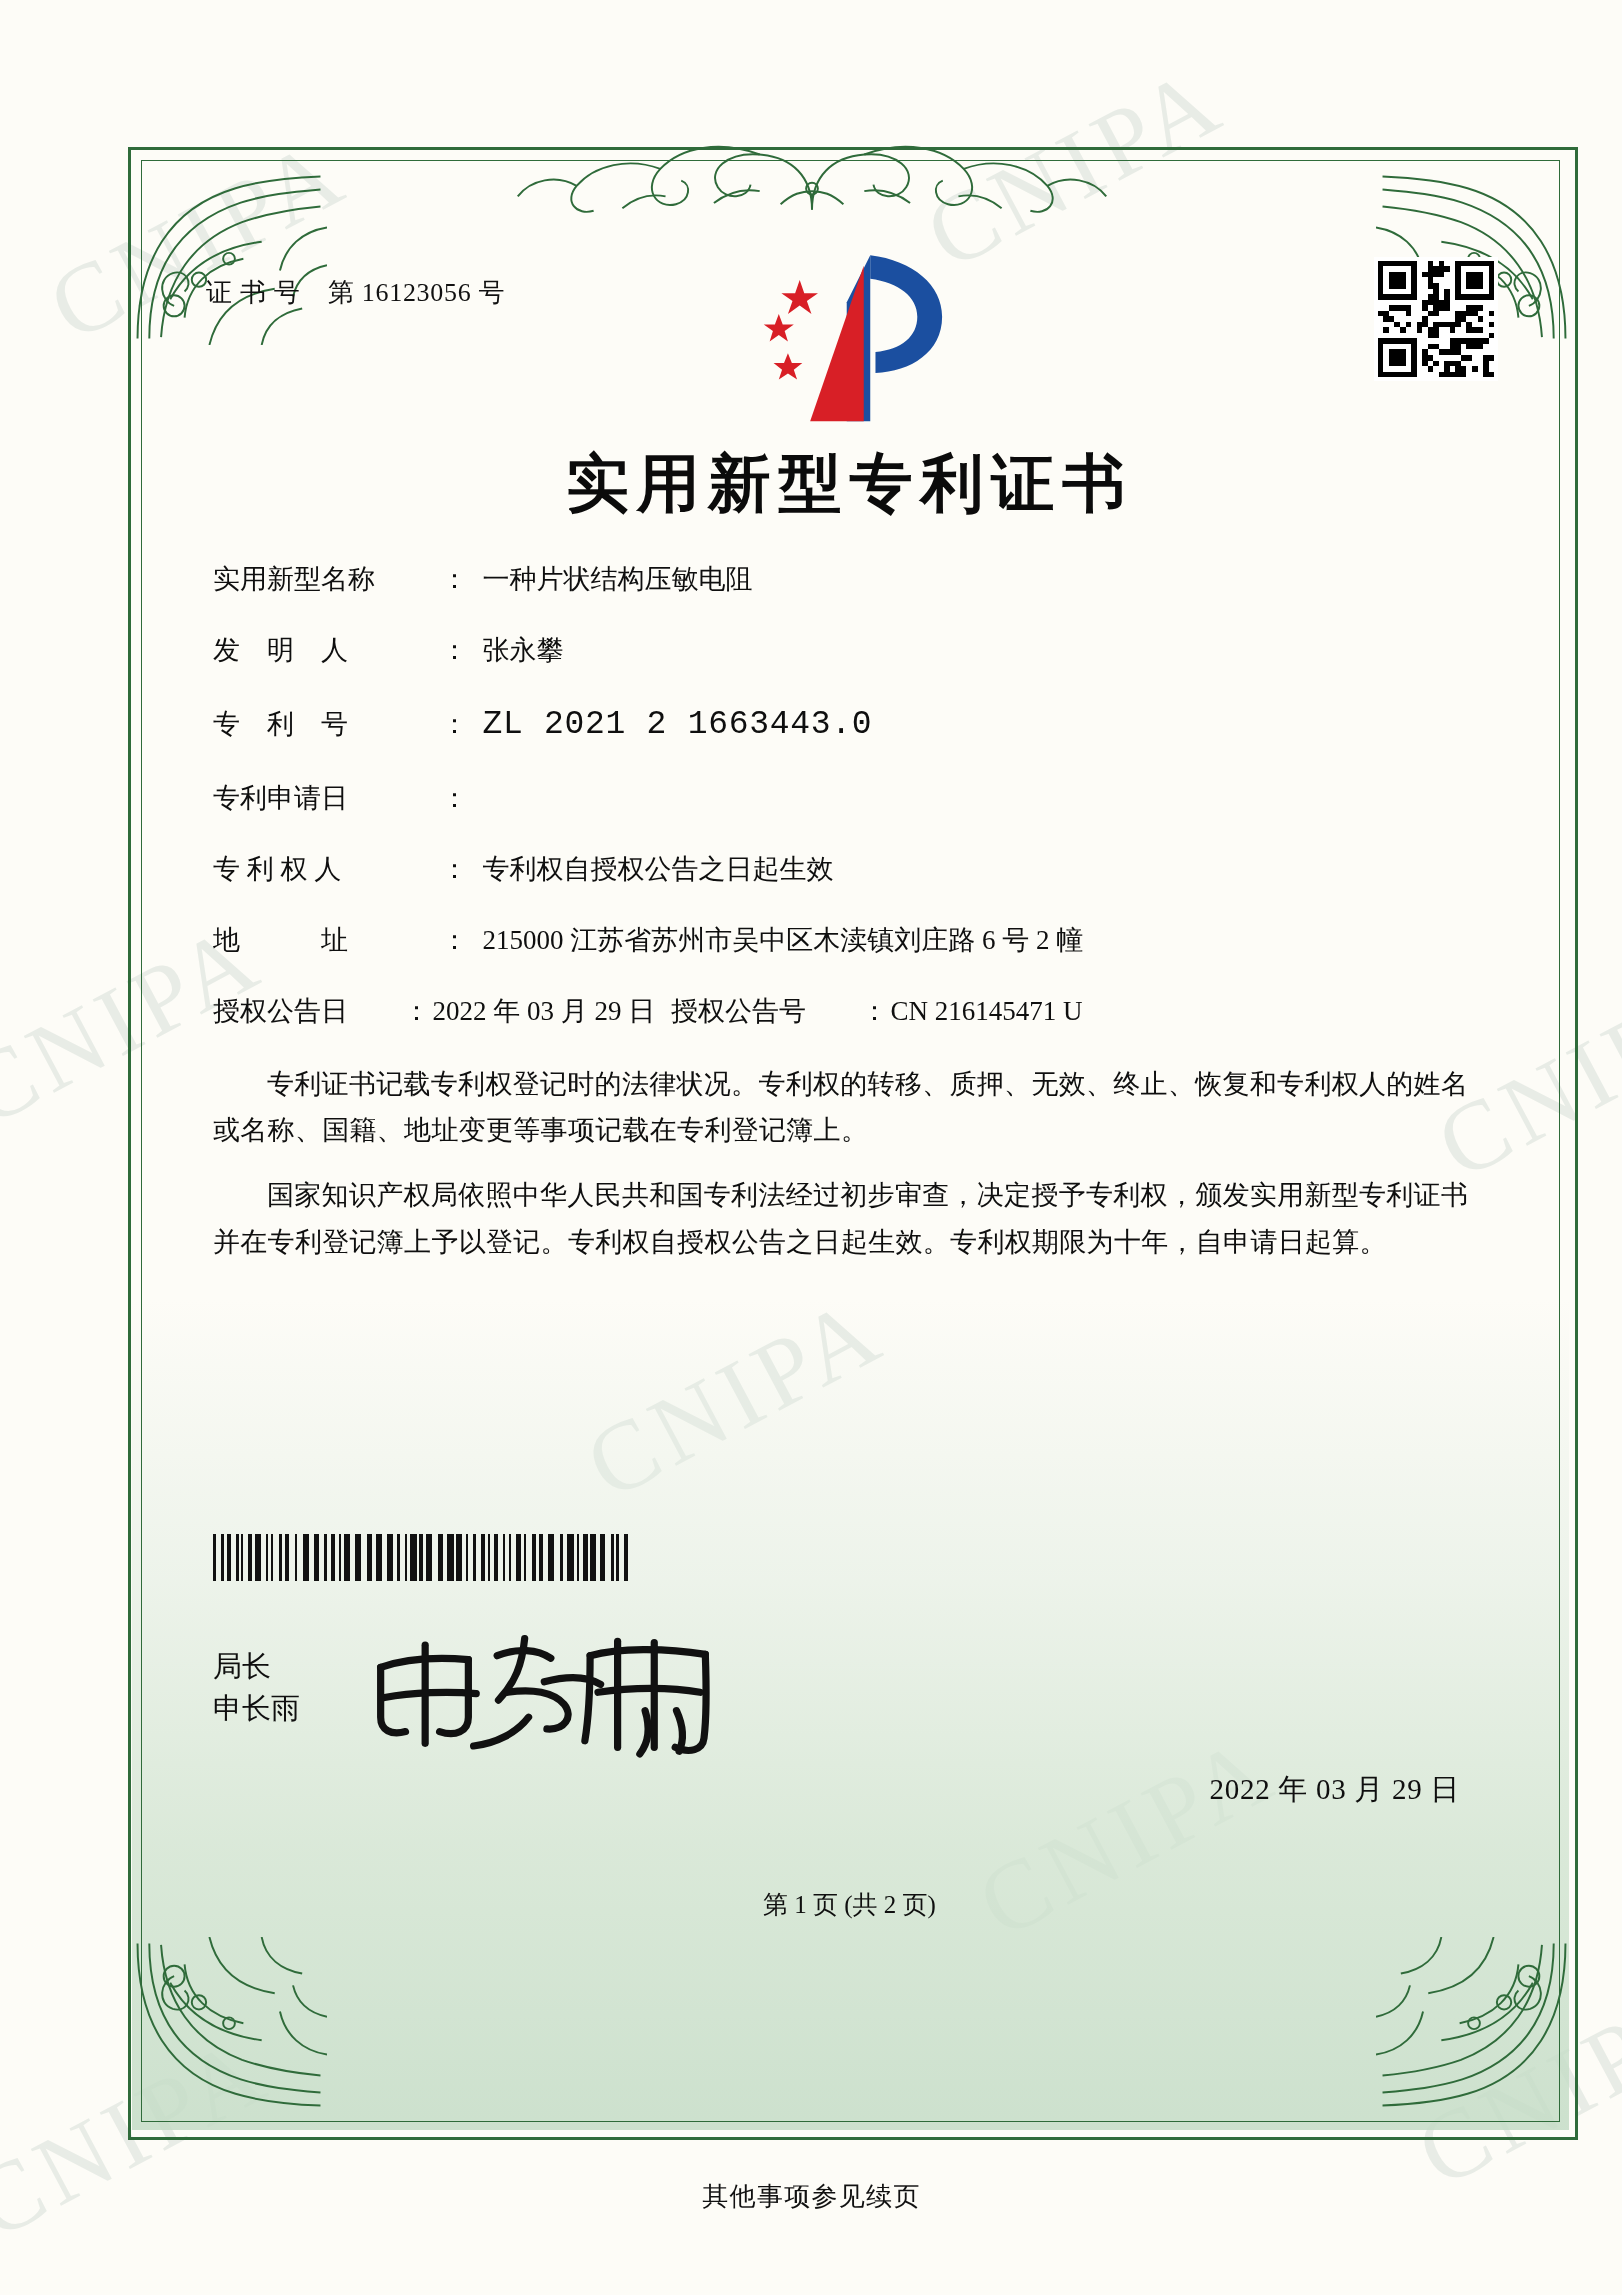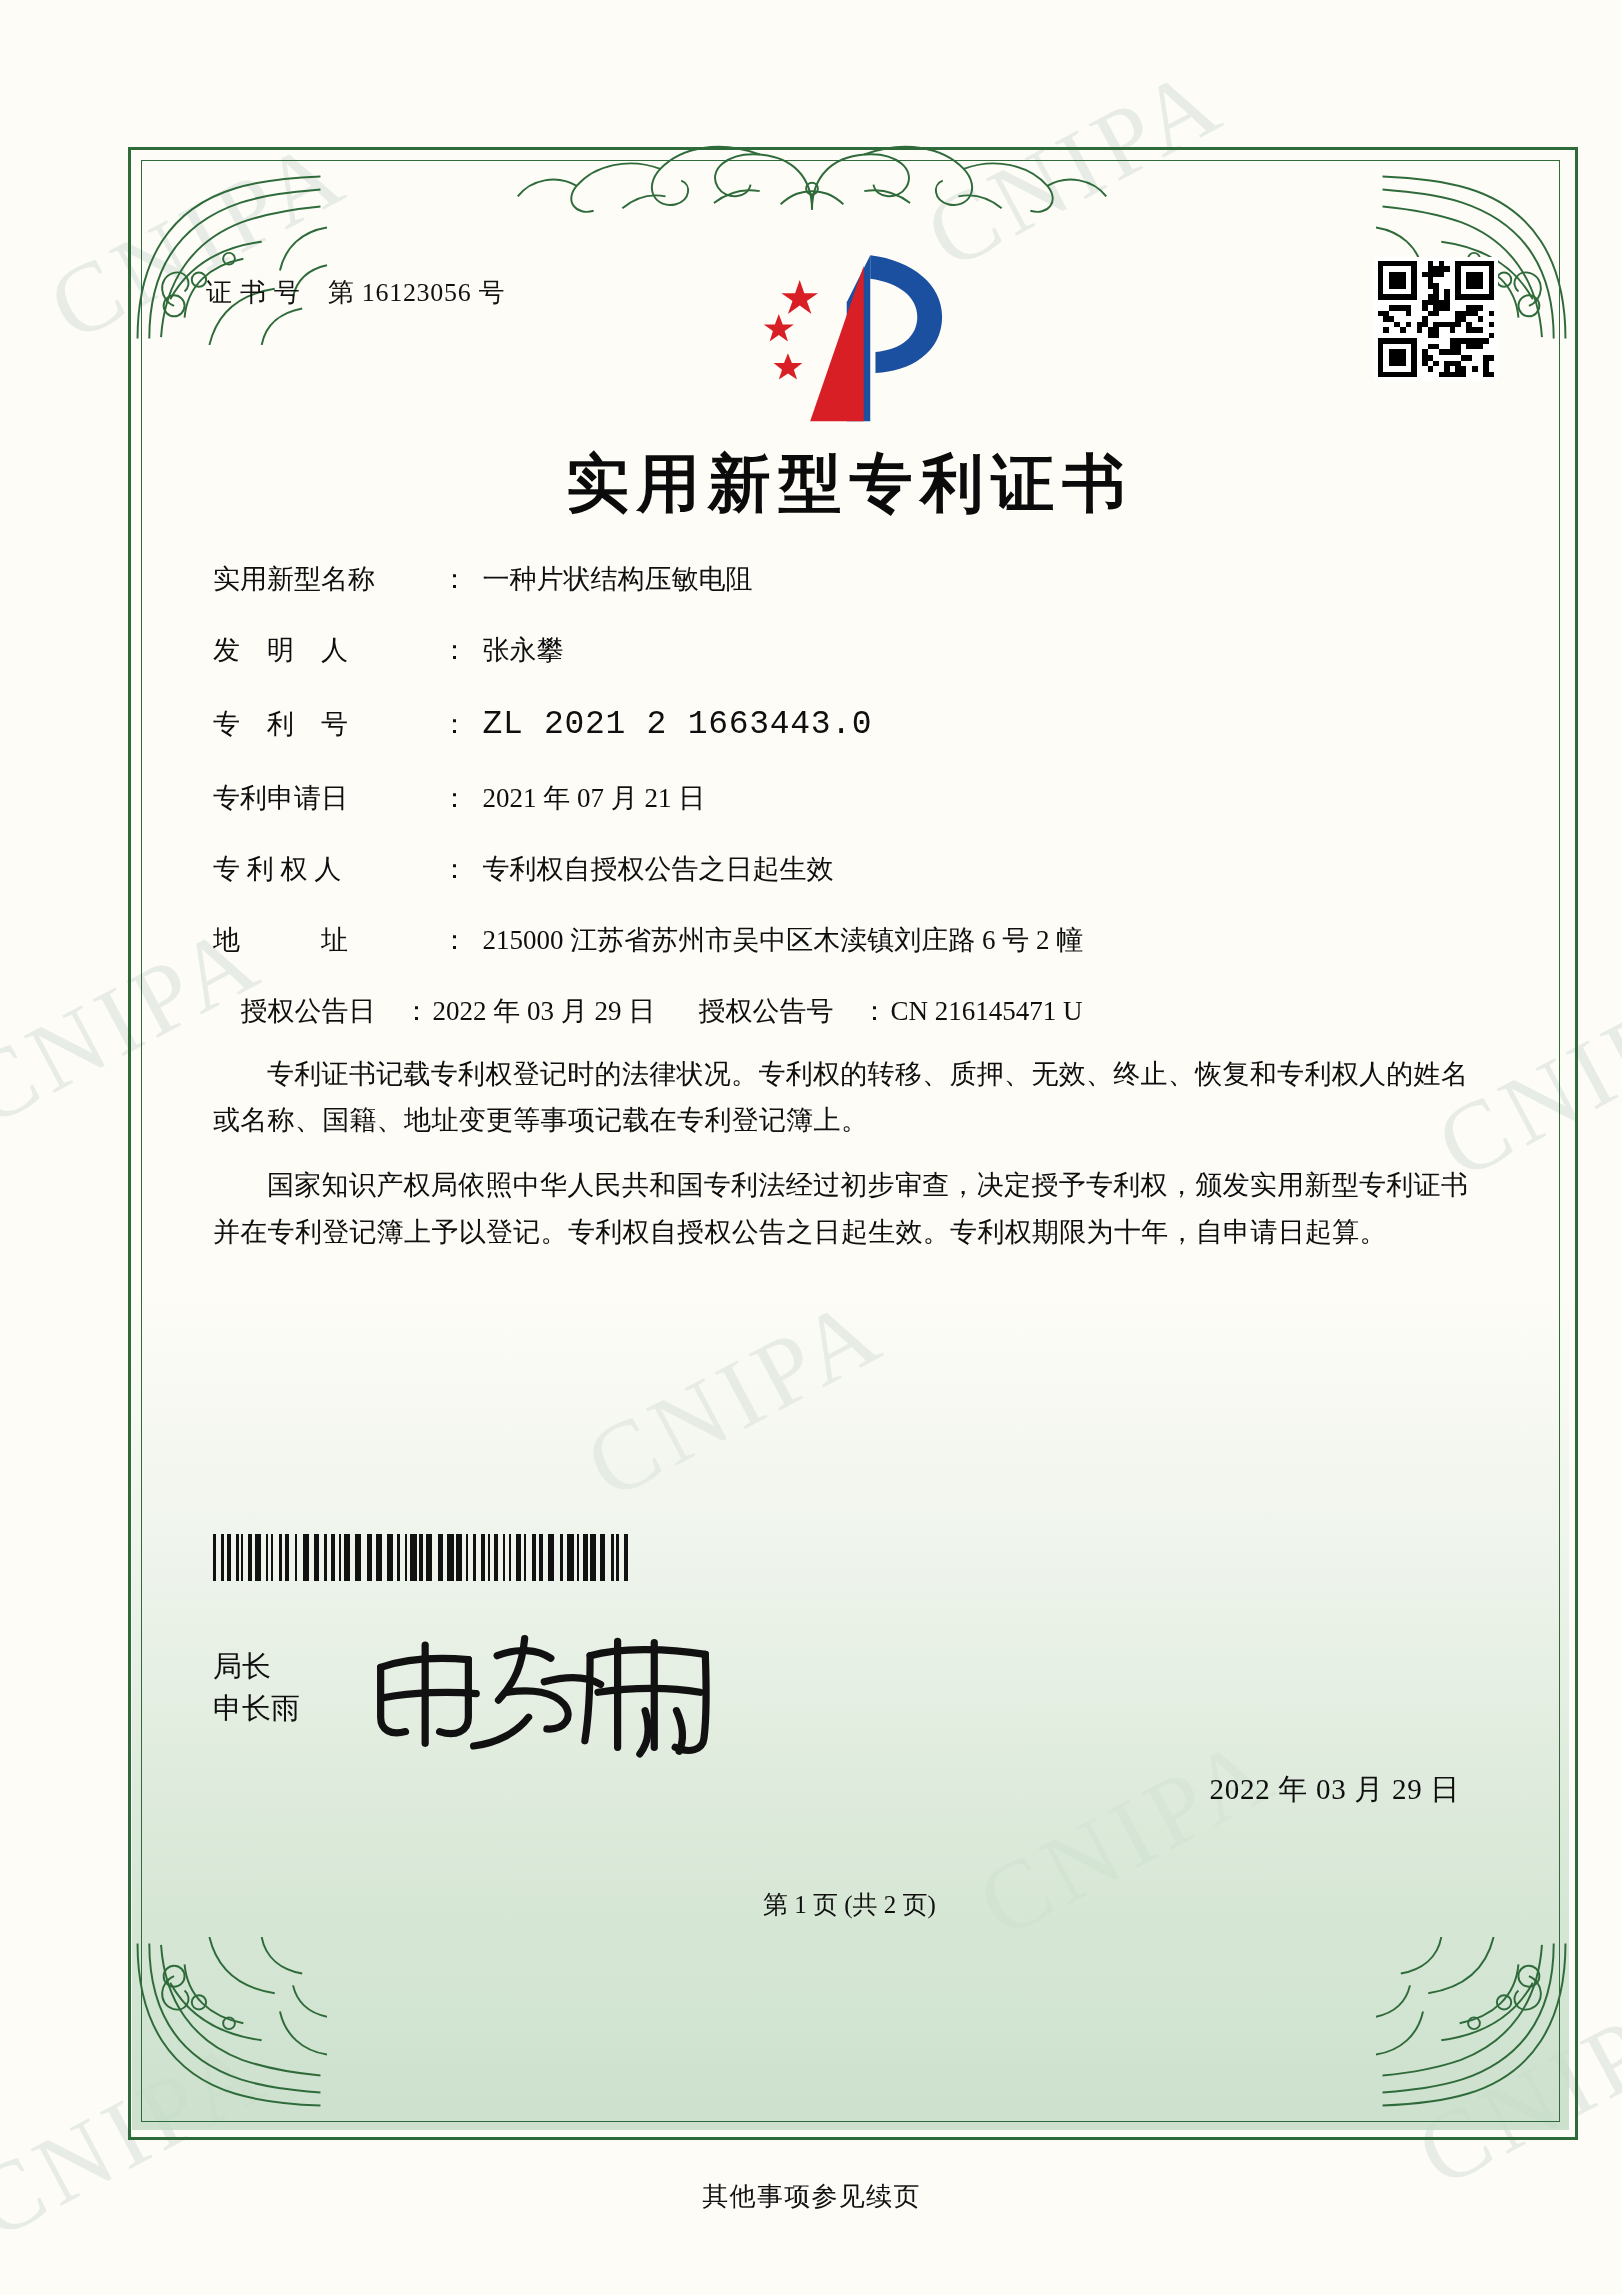--- a/index.html
+++ b/index.html
@@ -179,22 +179,21 @@
   .field-value { flex: 1; }
   .field-value.mono {
     font-family: "Liberation Mono", "DejaVu Sans Mono", monospace;
     font-size: 33px;
     letter-spacing: 0.7px;
   }
 
   .pub-row {
     display: flex;
     align-items: baseline;
-    margin-bottom: 26px;
-    text-align: center;
+    margin-bottom: 36px;
   }
   .pub-left { width: 458px; flex: 0 0 458px; display: flex; }
   .pub-left .field-label { width: 190px; flex: 0 0 190px; }
   .pub-right { display: flex; }
   .pub-right .field-label { width: 190px; flex: 0 0 190px; }
 
   .para {
     font-size: 27px;
     line-height: 1.72;
     text-indent: 54px;
@@ -866,21 +865,20 @@
 
       <div class="field-row">
         <span class="field-label plain">专　利　号</span>
         <span class="field-colon">：</span>
         <span class="field-value mono">ZL 2021 2 1663443.0</span>
       </div>
 
       <div class="field-row">
         <span class="field-label plain">专利申请日</span>
         <span class="field-colon">：</span>
-        <span class="field-value">2021 年 07 月 21 日</span>
       </div>
 
       <div class="field-row">
         <span class="field-label plain">专 利 权 人</span>
         <span class="field-colon">：</span>
         <span class="field-value">专利权自授权公告之日起生效</span>
       </div>
 
       <div class="field-row">
         <span class="field-label plain">地　　　址</span>

